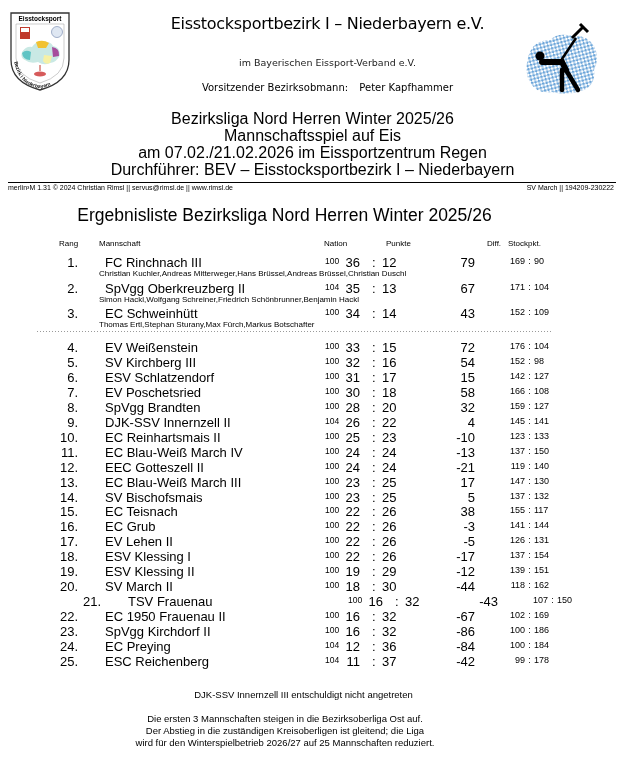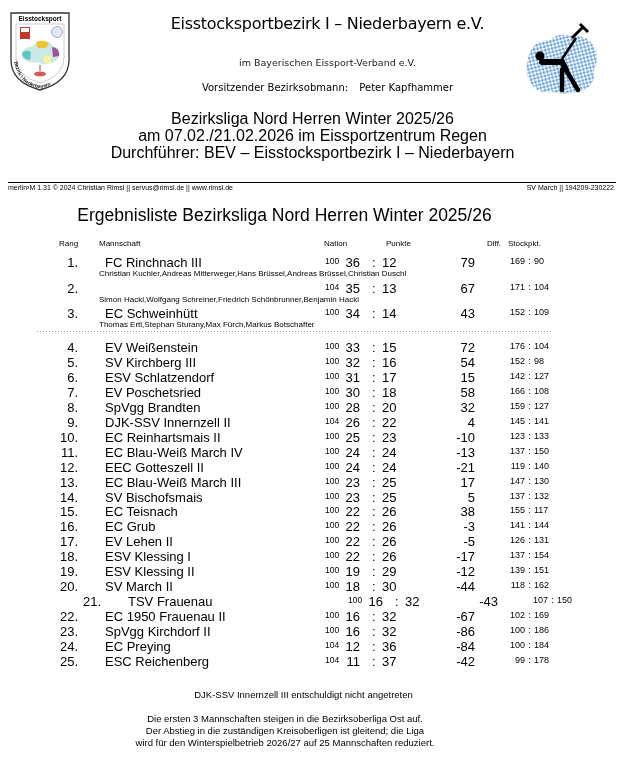--- a/index.html
+++ b/index.html
@@ -97,20 +97,21 @@
 
 <div class="abs org-title">Eisstocksportbezirk I – Niederbayern e.V.</div>
 <div class="abs org-sub">im Bayerischen Eissport-Verband e.V.</div>
 <div class="abs org-chair">
   <span>Vorsitzender Bezirksobmann:</span><span class="gap"></span>
   <span>Peter Kapfhammer</span>
 </div>
 
 <div class="abs ev-lines">
   <div>Bezirksliga Nord Herren Winter 2025/26</div>
+  <div>Mannschaftsspiel auf Eis</div>
   <div>am 07.02./21.02.2026 im Eissportzentrum Regen</div>
   <div>Durchführer: BEV – Eisstocksportbezirk I – Niederbayern</div>
 </div>
 
 <div class="abs rule"></div>
 <div class="abs foot-left">merlin³M 1.31 © 2024 Christian Rimsl || servus@rimsl.de || www.rimsl.de</div>
 <div class="abs foot-right">SV March || 194209-230222</div>
 
 <div class="abs list-title">Ergebnisliste  Bezirksliga Nord Herren Winter 2025/26</div>
 
@@ -128,20 +129,21 @@
       <span class="c nation">100</span>
       <span class="c pts-a">36</span>
       <span class="c pts-sep">:</span>
       <span class="c pts-b">12</span>
       <span class="c diff">79</span>
       <span class="c stock"><span class="sa">169</span><span class="ss">:</span><span>90</span></span>
       <span class="c players">Christian Kuchler,Andreas Mitterweger,Hans Brüssel,Andreas Brüssel,Christian Duschl</span>
     </div>
     <div class="row" style="top: 281px;">
       <span class="c rank">2.</span>
+      <span class="c team">SpVgg Oberkreuzberg II</span>
       <span class="c nation">104</span>
       <span class="c pts-a">35</span>
       <span class="c pts-sep">:</span>
       <span class="c pts-b">13</span>
       <span class="c diff">67</span>
       <span class="c stock"><span class="sa">171</span><span class="ss">:</span><span>104</span></span>
       <span class="c players">Simon Hackl,Wolfgang Schreiner,Friedrich Schönbrunner,Benjamin Hackl</span>
     </div>
     <div class="row" style="top: 306px;">
       <span class="c rank">3.</span>

